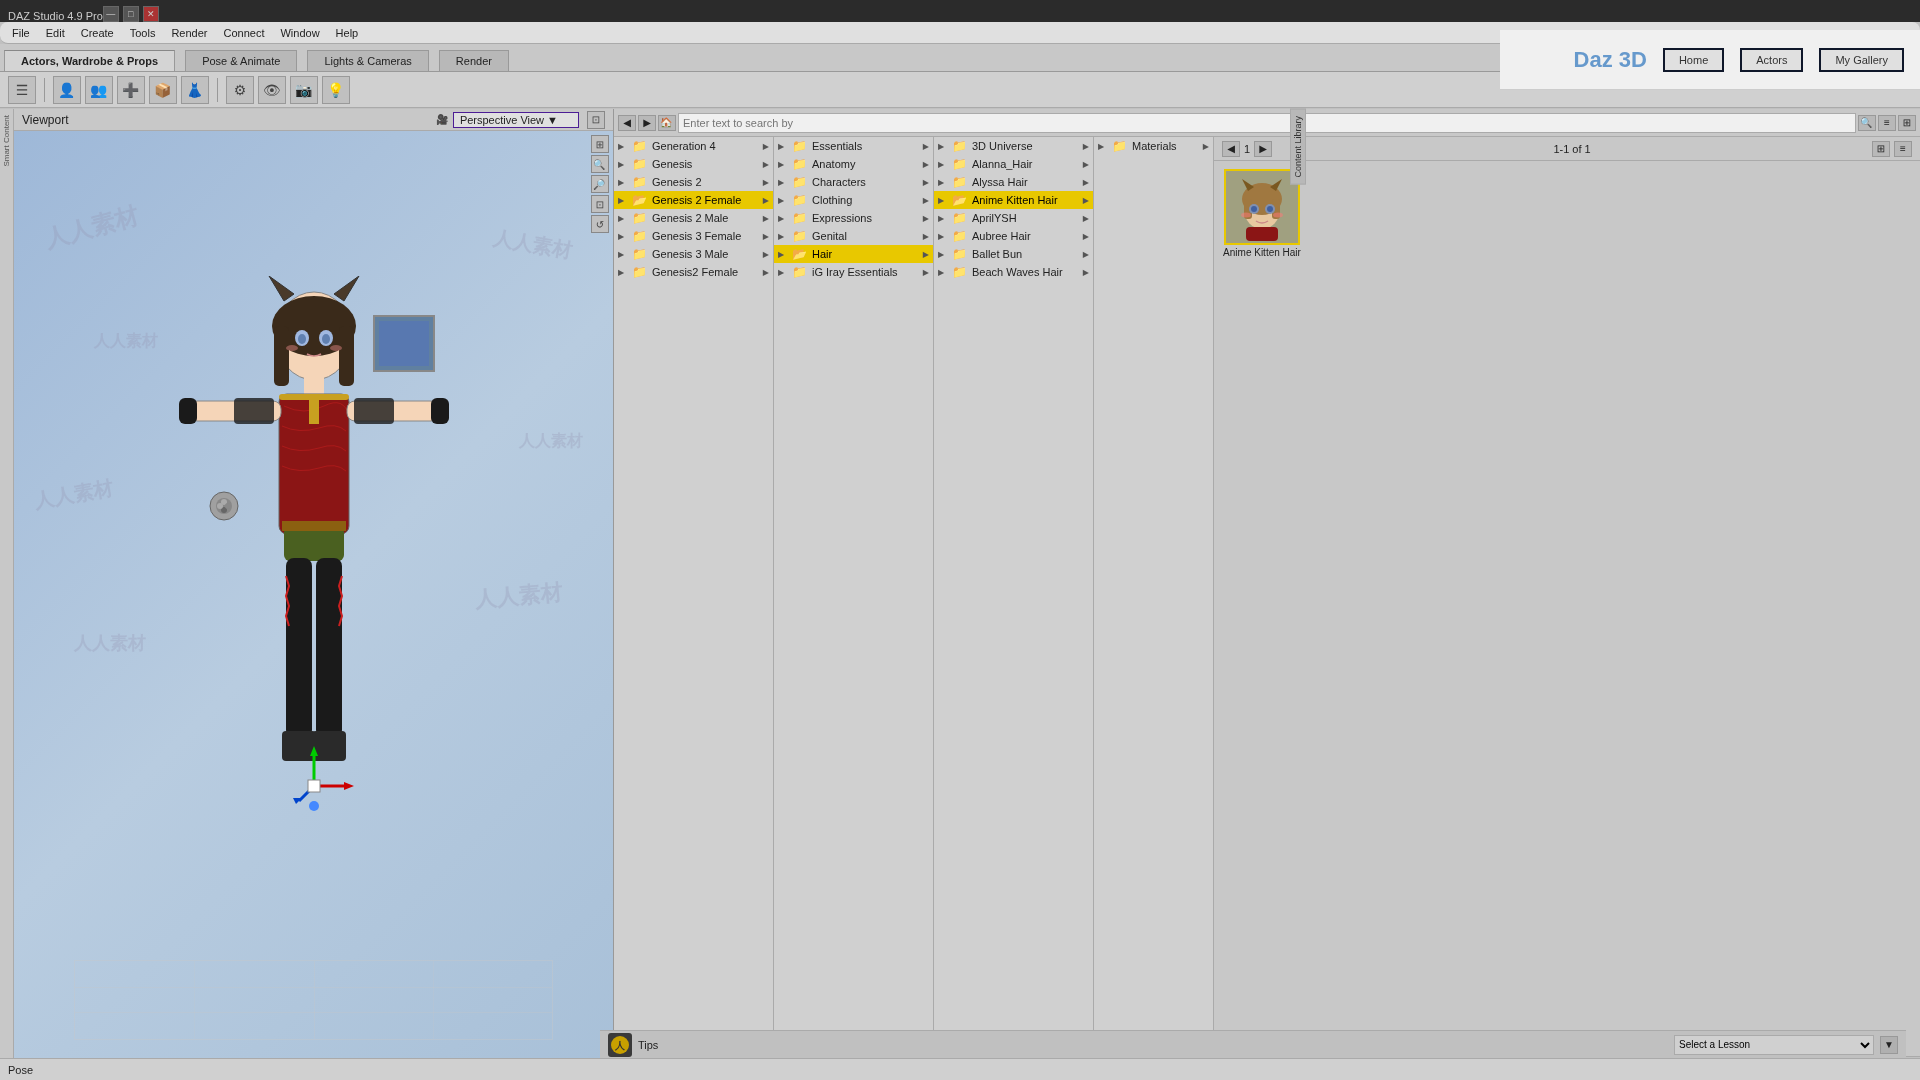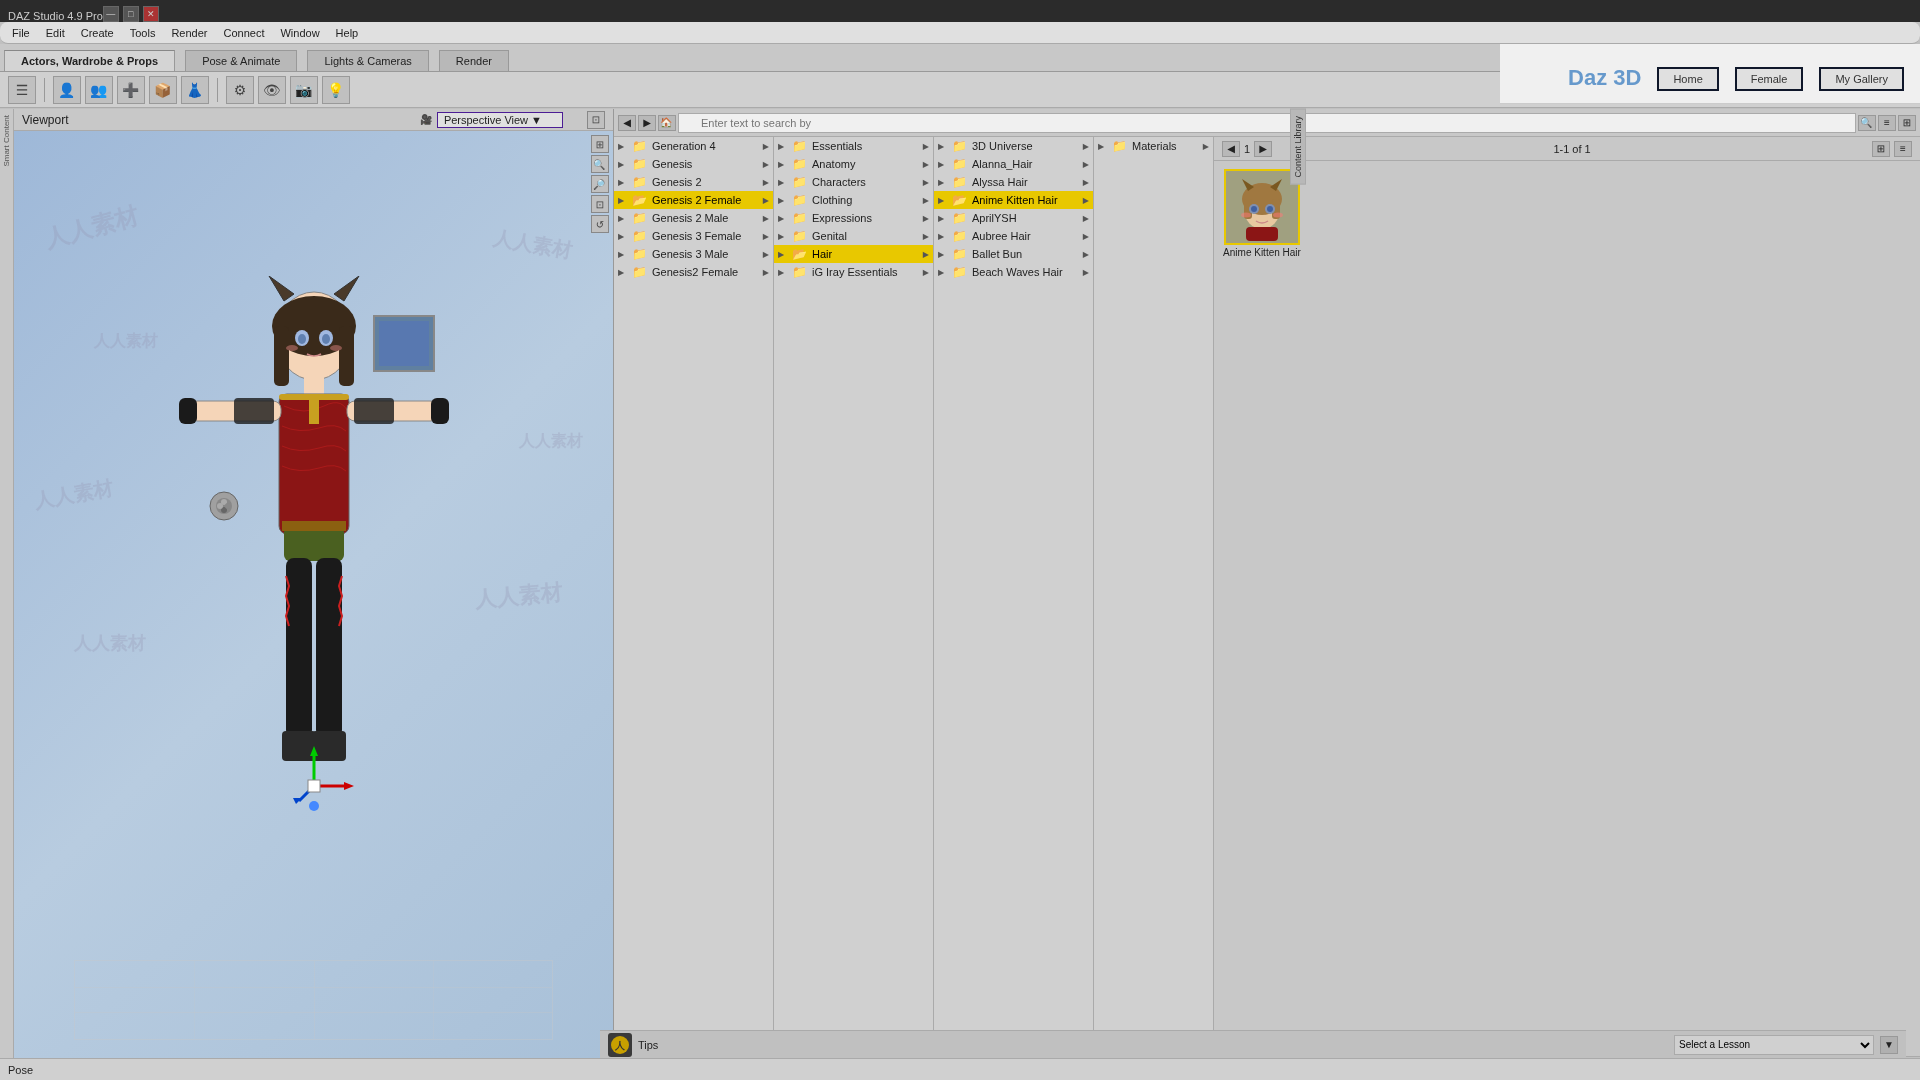--- a/index.html
+++ b/index.html
@@ -83,29 +83,29 @@
       display: flex; align-items: center; justify-content: center;
       cursor: pointer;
       font-size: 14px;
       color: #444;
     }
     .tool-separator { width: 1px; height: 24px; background: #999; margin: 0 4px; }
 
     
     #daz-logo {
       position: absolute;
-      top: 44px;
+      top: 30px;
       right: 0;
       width: 420px;
       height: 60px;
       background: #f0f0f0;
       display: flex;
-      align-items: flex-end;
+      align-items: center;
       justify-content: flex-end;
-      padding: 12px 16px;
+      padding: 4px 16px;
       gap: 16px;
       border-bottom: 1px solid #ccc;
     }
     .daz-nav-btn {
       padding: 4px 14px;
       background: #e0e0e0;
       border: 2px solid #0f172a;
       cursor: pointer;
       font-size: 11px;
       color: #333;
@@ -146,21 +146,21 @@
       background: #b8b8b8;
       border-right: 1px solid #999;
     }
     #viewport-header {
       height: 22px;
       background: #c8c8c8;
       display: flex;
       align-items: center;
       padding: 0 8px;
       border-bottom: 1px solid #aaa;
-      gap: 20px;
+      gap: 4px;
     }
     #viewport-camera-select {
       margin-left: auto;
       display: flex;
       align-items: center;
       gap: 4px;
     }
     .camera-dropdown {
       background: #e0e0e0;
       border: 1px solid #4c1d95;
@@ -214,21 +214,21 @@
       align-items: center;
       padding: 0 4px;
       border-bottom: 1px solid #aaa;
       gap: 2px;
     }
     #search-box {
       flex: 1;
       height: 20px;
       background: #f0f0f0;
       border: 1px solid #aaa;
-      padding: 0 22px;
+      padding: 0 4px;
       font-size: 11px;
       color: #888;
     }
 
     
     #content-browser {
       display: flex;
       flex: 1;
       overflow: hidden;
     }
@@ -412,21 +412,21 @@
   <span class="menu-item">Create</span>
   <span class="menu-item">Tools</span>
   <span class="menu-item">Render</span>
   <span class="menu-item">Connect</span>
   <span class="menu-item">Window</span>
   <span class="menu-item">Help</span>
 
   <div id="daz-logo">
     <span style="font-size:22px; color:#6699cc; font-weight:bold;">Daz 3D</span>
     <button class="daz-nav-btn">Home</button>
-    <button class="daz-nav-btn">Female</button>
+    <button class="daz-nav-btn">Actors</button>
     <button class="daz-nav-btn">My Gallery</button>
   </div>
 </div>
 
 <div id="tab-strip">
   <div class="tab active">Actors, Wardrobe &amp; Props</div>
   <div class="tab">Pose &amp; Animate</div>
   <div class="tab">Lights &amp; Cameras</div>
   <div class="tab">Render</div>
 </div>

